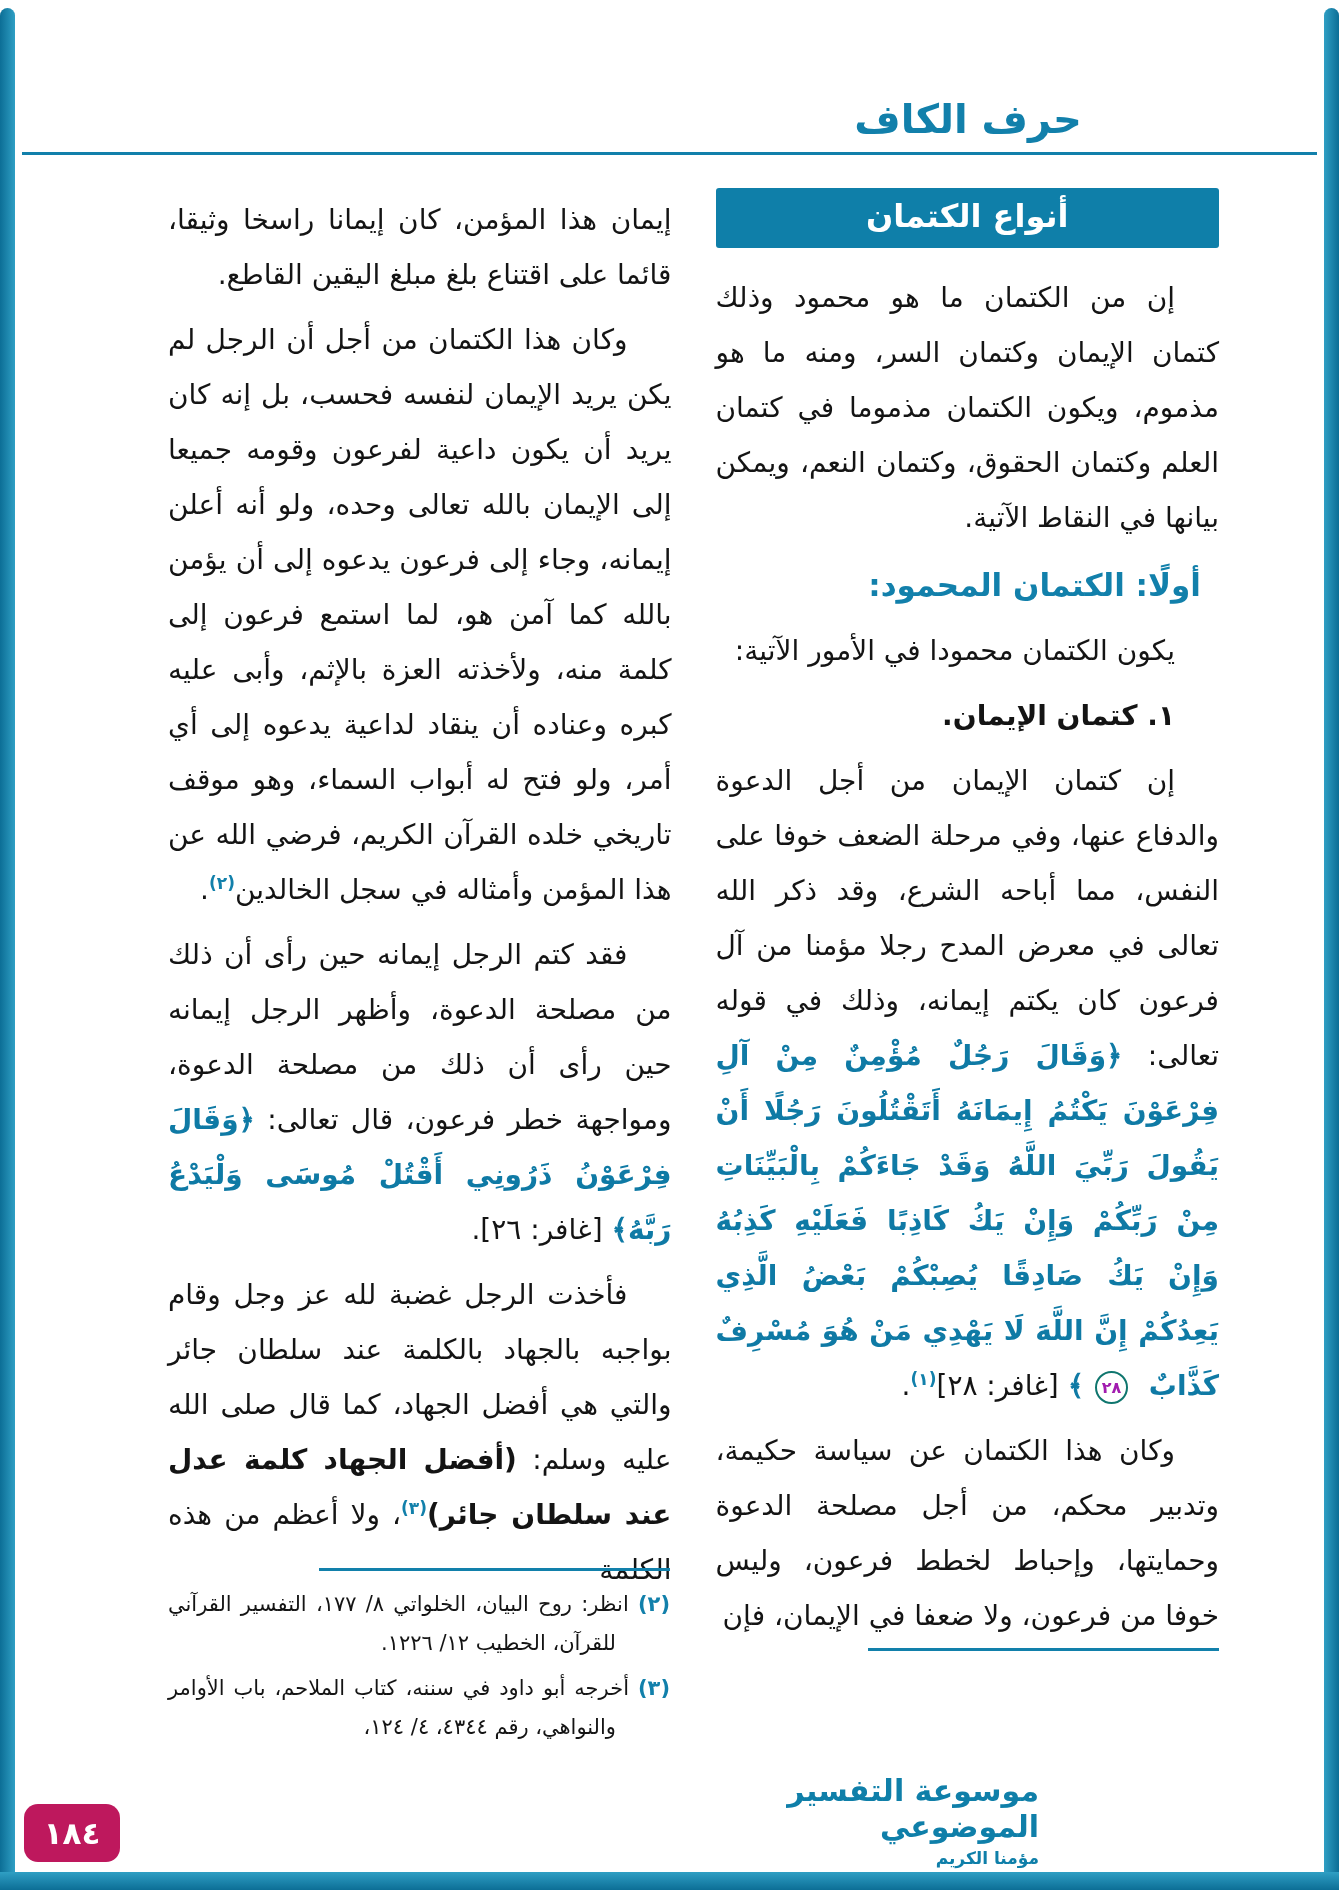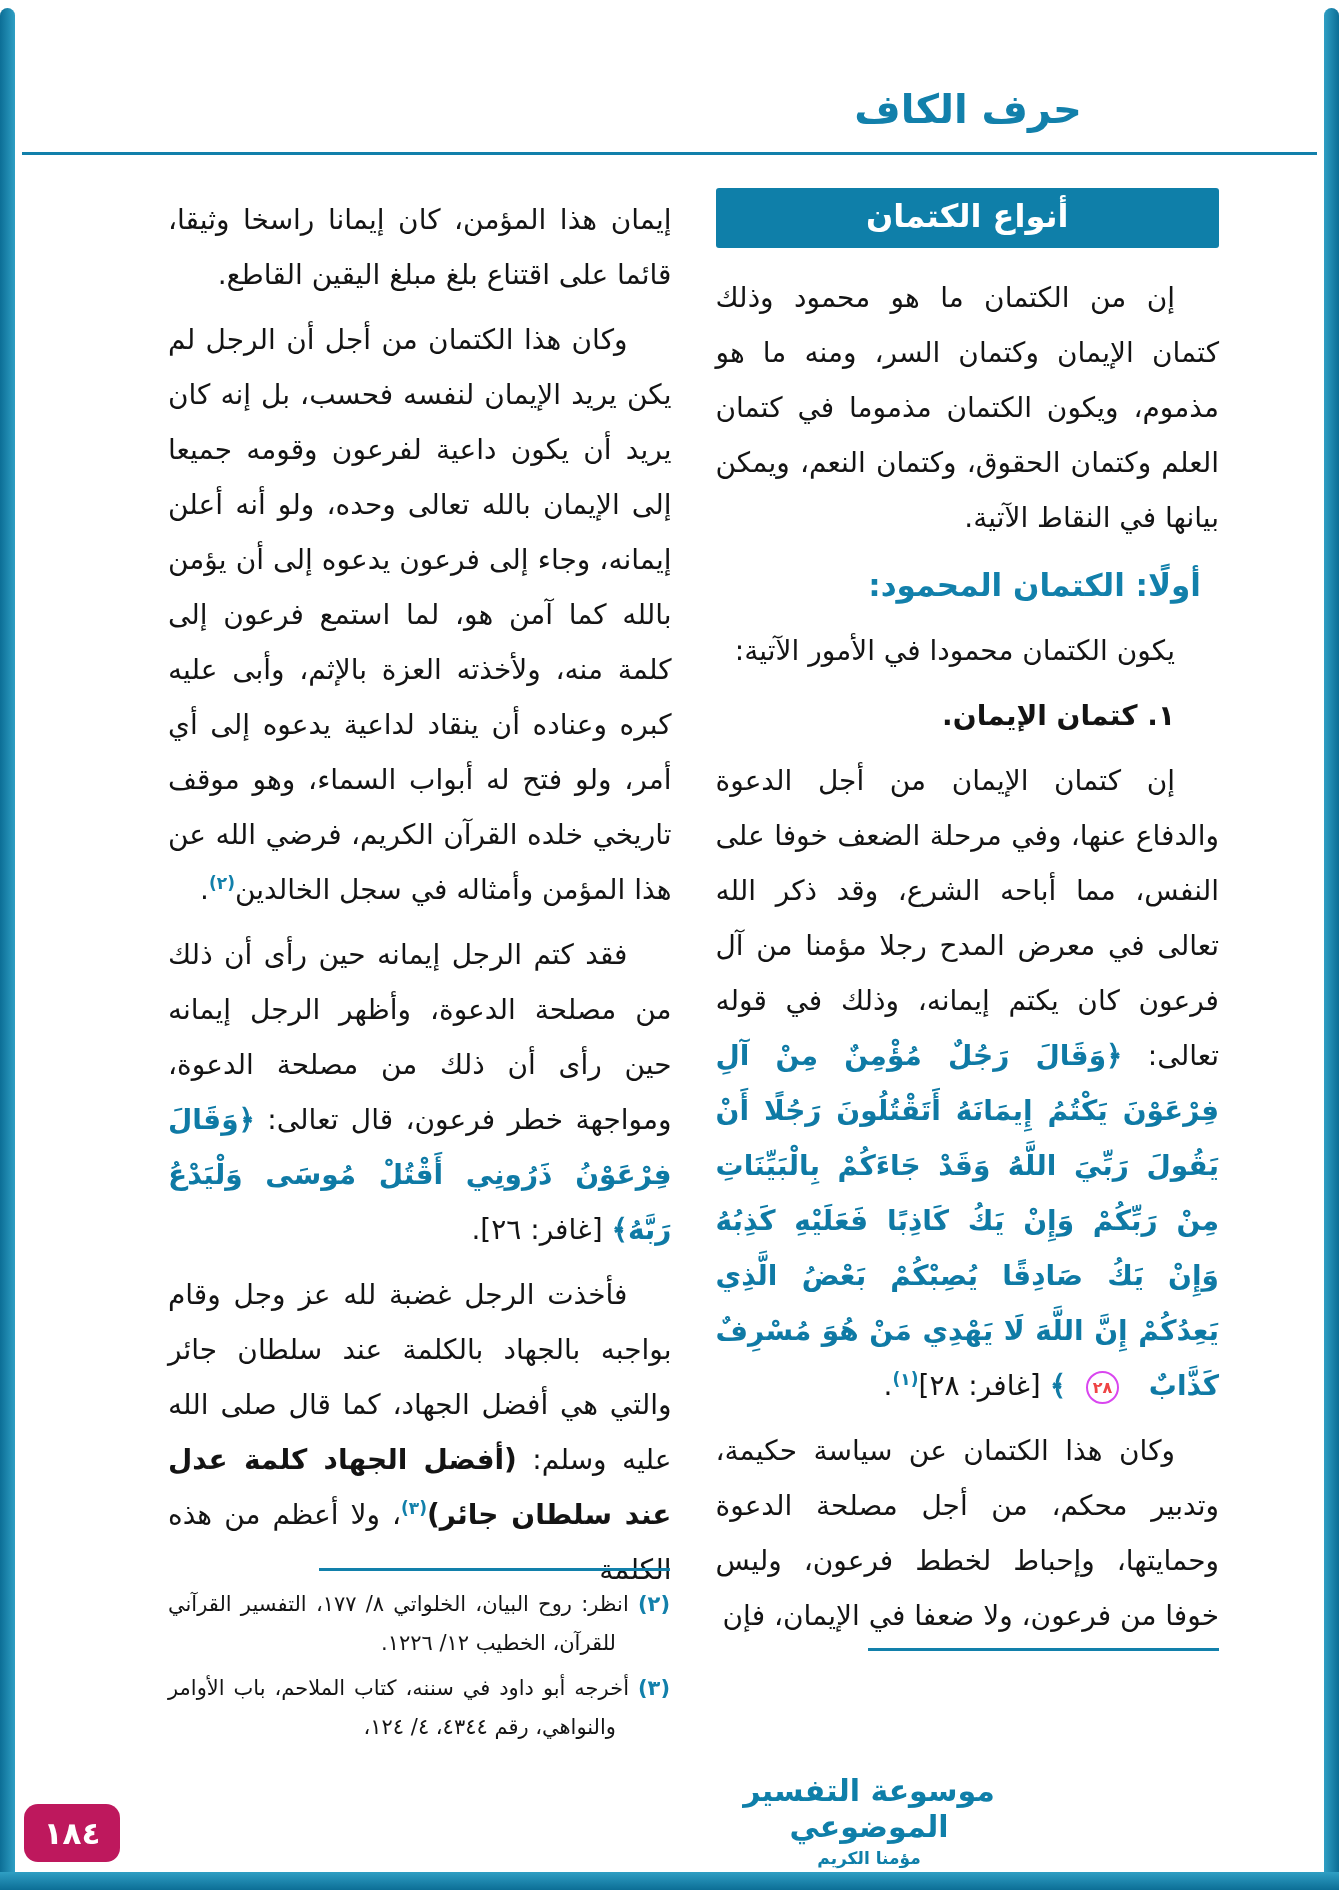--- a/index.html
+++ b/index.html
@@ -37,21 +37,21 @@
   .bottom-bar {
     position: absolute;
     left: 0; right: 0; bottom: 0;
     height: 18px;
     background: linear-gradient(180deg, #2f9fc4, #0c6e96);
   }
 
   
   .chapter-header {
     position: absolute;
-    top: 86px;
+    top: 96px;
     right: 120px;
     width: 502px;
     text-align: center;
     font-size: 40px;
     font-weight: bold;
     color: #1280ab;
   }
   .header-rule {
     position: absolute;
     top: 152px;
@@ -112,27 +112,27 @@
     vertical-align: super;
     line-height: 0;
   }
 
   .ayah-badge {
     display: inline-flex;
     align-items: center;
     justify-content: center;
     width: 33px;
     height: 33px;
-    border: 2px solid #d946ef;
+    border: 2px solid #0f766e;
     border-radius: 50%;
-    color: #ef4444;
+    color: #a21caf;
     font-size: 16px;
     font-weight: bold;
     vertical-align: middle;
-    margin: 0 20px;
+    margin: 0 11px;
     text-indent: 0;
   }
 
   
   .footnotes { position: absolute; width: 502px; }
   .footnotes-left { top: 1568px; left: 168px; }
   .footnotes-right { top: 1648px; right: 120px; }
   .fn-rule {
     height: 3px;
     background: #1280ab;
@@ -148,21 +148,20 @@
     text-indent: -54px;
   }
   .fn-num { color: #1280ab; font-weight: bold; }
 
   
   .emblem {
     position: absolute;
     bottom: 22px;
     right: 300px;
     width: 340px;
-    text-align: center;
     color: #0f7fa9;
   }
   .emblem-line1 { font-size: 30px; font-weight: bold; line-height: 36px; }
   .emblem-line2 { font-size: 17px; font-weight: bold; margin-top: 3px; }
 
   .page-badge {
     position: absolute;
     left: 24px;
     bottom: 28px;
     width: 96px;

